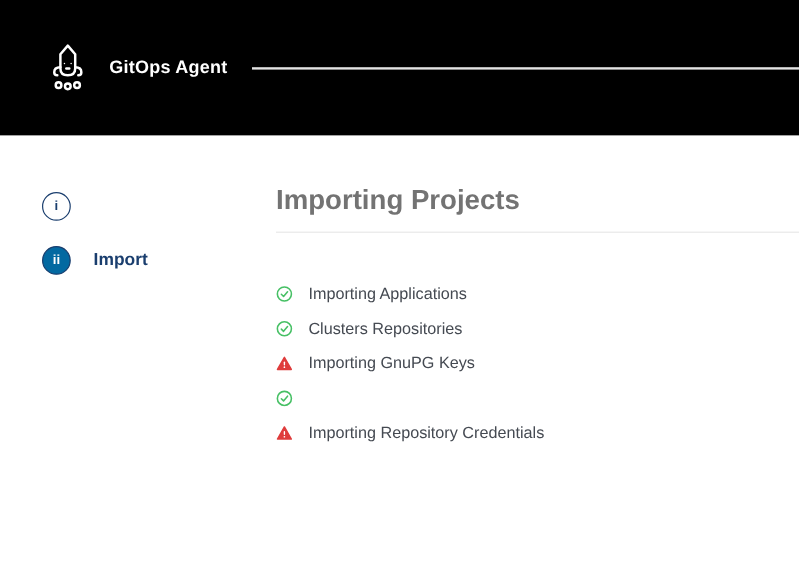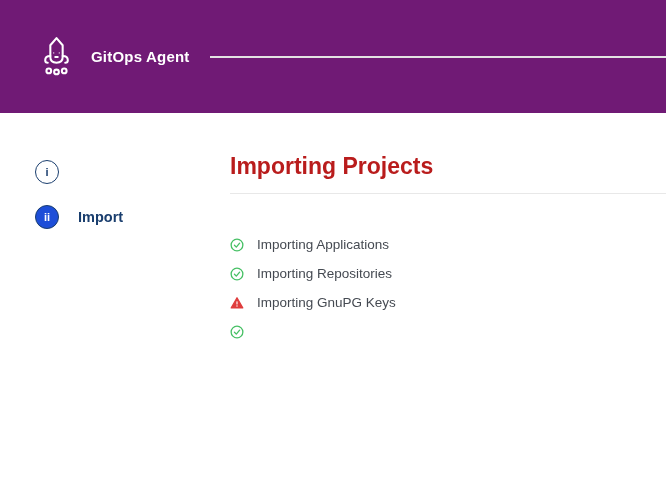--- a/index.html
+++ b/index.html
@@ -4,21 +4,21 @@
 <style>
   * { margin: 0; padding: 0; box-sizing: border-box; }
   html, body { width: 666px; height: 483px; background: #fff; overflow: hidden; }
   body { font-family: "Liberation Sans", sans-serif; }
 
   .app { width: 666px; height: 483px; display: flex; flex-direction: column; }
 
   
   .header {
     height: 113px;
-    background: #701a75;
+    background: #000000;
     display: flex;
     align-items: center;
     padding-left: 38px;
     flex-shrink: 0;
   }
   .logo { width: 37px; height: 40px; display: flex; align-items: center; justify-content: center; }
   .app-title {
     color: #ffffff;
     font-size: 15px;
     font-weight: 700;
@@ -41,32 +41,32 @@
   .step { display: flex; align-items: center; margin-bottom: 21px; cursor: pointer; }
   .step-circle {
     width: 24px; height: 24px;
     border-radius: 50%;
     border: 1.5px solid #1a3e6e;
     color: #1a3e6e;
     display: flex; align-items: center; justify-content: center;
     font-size: 11px; font-weight: 700;
     flex-shrink: 0;
   }
-  .step.active .step-circle { background: #1d4ed8; color: #ffffff; }
+  .step.active .step-circle { background: #0369a1; color: #ffffff; }
   .step-label {
     margin-left: 19px;
     color: #1a3e6e;
     font-size: 14.5px;
     font-weight: 700;
   }
 
   
   .main { flex: 1; padding-top: 39px; }
   .page-title {
-    color: #b91c1c;
+    color: #737373;
     font-size: 23px;
     font-weight: 700;
     line-height: 29px;
   }
   .title-rule { height: 1px; background: #e8e8e8; margin-top: 12px; }
 
   .task-list { margin-top: 29px; }
   .task-row { height: 29px; display: flex; align-items: flex-end; }
   .task-icon { width: 14px; height: 14px; display: flex; flex-shrink: 0; }
   .task-icon svg { width: 14px; height: 14px; }
@@ -134,21 +134,21 @@
   </div>
 
   <div class="task-row">
     <span class="task-icon">
       <svg class="icon-success" viewBox="0 0 16 16">
         <circle cx="8" cy="8" r="6.7" fill="none" stroke="#47c065" stroke-width="1.5"></circle>
         <path d="M5.1 8.3 L7.2 10.4 L11 5.9" fill="none" stroke="#47c065" stroke-width="1.5" stroke-linecap="round" stroke-linejoin="round"></path>
       </svg>
 
     </span>
-    <span class="task-label">Importing Repositories</span>
+    <span class="task-label">Clusters Repositories</span>
   </div>
 
 
   <div class="task-row">
     <span class="task-icon">
 
       <svg class="icon-warning" viewBox="0 0 16 16">
         <path d="M8 2 L14.6 13.6 H1.4 Z" fill="#df3c3c" stroke="#df3c3c" stroke-width="1.4" stroke-linejoin="round"></path>
         <rect x="7.35" y="6" width="1.3" height="3.7" rx="0.65" fill="#ffffff"></rect>
         <circle cx="8" cy="11.4" r="0.8" fill="#ffffff"></circle>
@@ -160,17 +160,28 @@
   <div class="task-row">
     <span class="task-icon">
       <svg class="icon-success" viewBox="0 0 16 16">
         <circle cx="8" cy="8" r="6.7" fill="none" stroke="#47c065" stroke-width="1.5"></circle>
         <path d="M5.1 8.3 L7.2 10.4 L11 5.9" fill="none" stroke="#47c065" stroke-width="1.5" stroke-linecap="round" stroke-linejoin="round"></path>
       </svg>
 
     </span>
   </div>
 
+  <div class="task-row">
+    <span class="task-icon">
+
+      <svg class="icon-warning" viewBox="0 0 16 16">
+        <path d="M8 2 L14.6 13.6 H1.4 Z" fill="#df3c3c" stroke="#df3c3c" stroke-width="1.4" stroke-linejoin="round"></path>
+        <rect x="7.35" y="6" width="1.3" height="3.7" rx="0.65" fill="#ffffff"></rect>
+        <circle cx="8" cy="11.4" r="0.8" fill="#ffffff"></circle>
+      </svg>
+    </span>
+    <span class="task-label">Importing Repository Credentials</span>
+  </div>
 </div>
     </div>
 
   </div>
 </div>
 
 </body></html>

